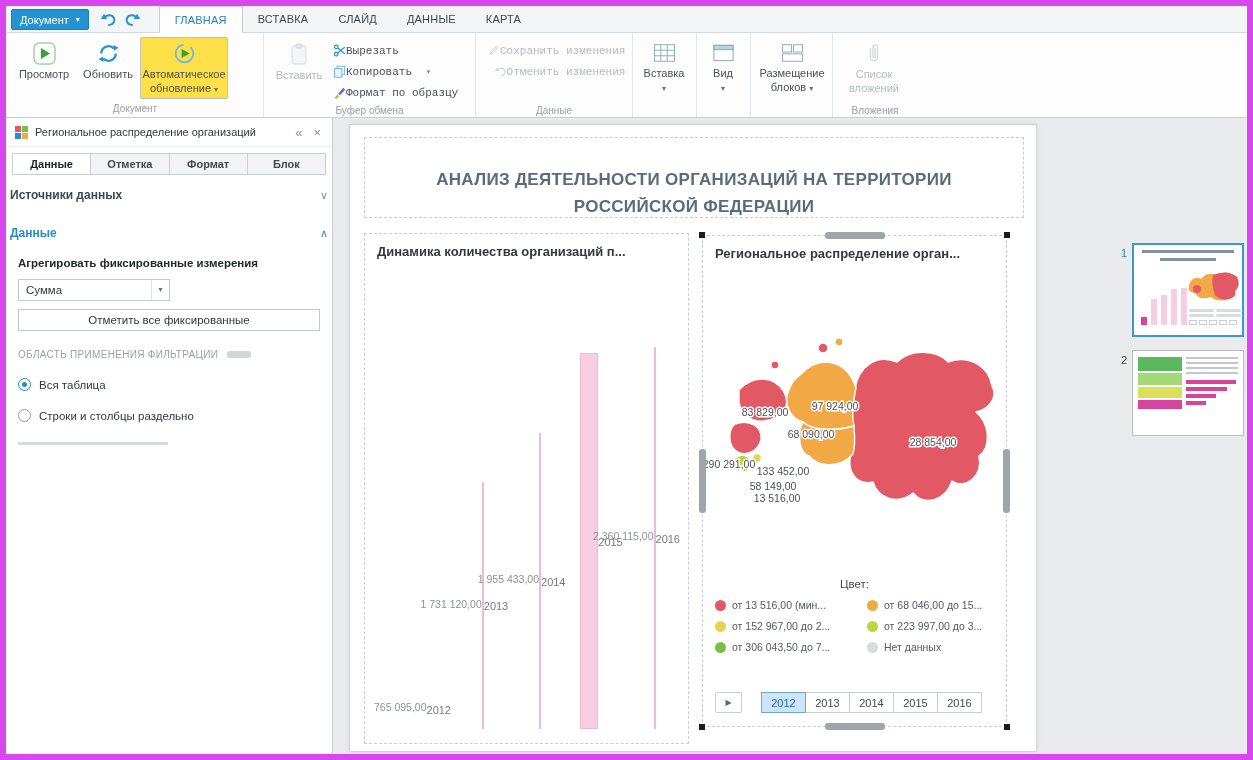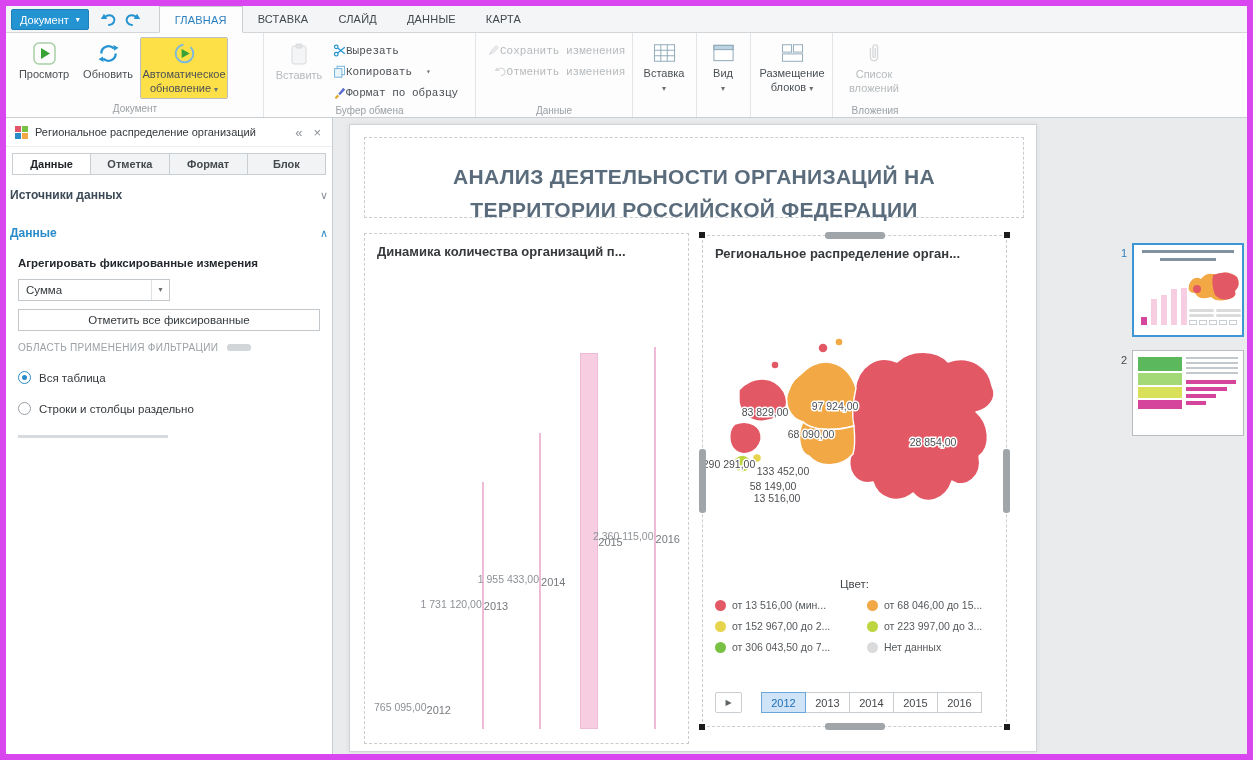--- a/index.html
+++ b/index.html
@@ -43,34 +43,34 @@
   .sb-section { display:flex; align-items:center; justify-content:space-between; padding:13px 4px 11px; font-size:12px; font-weight:bold; color:#3c4a57; cursor:pointer; }
   .sb-section .chev { font-size:11px; color:#8a9097; font-weight:normal; }
   .sb-section.active { color:#2a8bc9; }
   .sb-section.active .chev { color:#2a8bc9; }
   .sb-body { padding:2px 12px; }
   .sb-label { font-size:11.5px; font-weight:bold; color:#24282c; margin:4px 0 10px; }
   .sb-select { width:152px; height:22px; border:1px solid #c3c8cc; background:#fff; display:flex; align-items:center; font-size:11.5px; color:#33383c; cursor:pointer; }
   .sb-select .val { flex:1; padding:0 7px; }
   .sb-select .dd { width:18px; text-align:center; color:#6b7075; font-size:8px; border-left:1px solid #dde0e3; line-height:20px; }
   .sb-btn { width:100%; height:22px; margin-top:8px; border:1px solid #c3c8cc; background:#fff; font-size:11.5px; color:#33383c; cursor:pointer; font-family:inherit; }
-  .sb-gray { margin-top:11px; font-size:10px; color:#9ba1a6; letter-spacing:.3px; display:flex; align-items:center; gap:9px; }
+  .sb-gray { margin-top:18px; font-size:10px; color:#9ba1a6; letter-spacing:.3px; display:flex; align-items:center; gap:9px; }
   .sb-gray .grip { width:24px; height:7px; background:#d2d6d9; border-radius:3px; }
   .radio-row { display:flex; align-items:center; gap:8px; margin-top:18px; font-size:11.5px; color:#33383c; cursor:pointer; }
   .radio { width:13px; height:13px; border-radius:50%; border:1px solid #9aa0a5; background:#fff; position:relative; }
   .radio.on { border-color:#2a8bc9; }
   .radio.on::after { content:""; position:absolute; left:3px; top:3px; width:5px; height:5px; border-radius:50%; background:#2a8bc9; }
   .sb-divider { margin-top:20px; width:150px; height:3px; background:#d8dbde; }
 
   
   .canvas { position:absolute; left:327px; top:112px; right:135px; bottom:0; background:#e9ebec; }
   .slide { position:absolute; left:16px; top:6px; width:688px; height:628px; background:#fff; border:1px solid #d0d4d8; box-shadow:0 0 5px rgba(0,0,0,.07); }
   .block { position:absolute; border:1px dashed #c9cdd1; }
   .title-block { left:14px; top:12px; width:660px; height:81px; display:flex; align-items:center; justify-content:center; }
-  .slide-title { padding:0 36px; text-align:center; font-size:21px; font-weight:bold; color:#5a6c7c; line-height:1.55; letter-spacing:.3px;margin-top:32px; }
+  .slide-title { padding:0 36px; text-align:center; font-size:17px; font-weight:bold; color:#5a6c7c; line-height:1.55; letter-spacing:.3px;margin-top:32px; }
 
   .bar-block { left:14px; top:108px; width:325px; height:511px; }
   .block-title { padding:10px 12px 0; font-size:13px; font-weight:bold; color:#36393c; white-space:nowrap; overflow:hidden; }
   .plot { position:absolute; left:32px; right:8px; top:46px; bottom:14px; display:flex; align-items:flex-end; justify-content:space-between; }
   .bar-col { width:54px; display:flex; flex-direction:row; justify-content:flex-end; align-items:center; }
   .bar-value { font-size:10.5px; color:#8d9196; white-space:nowrap; margin-bottom:3px; height:13px; }
   .bar { width:18px; }
   .bar-xlabel { height:18px; margin-top:7px; font-size:11px; color:#75797e; }
 
   .map-block { left:352px; top:110px; width:305px; height:492px; }

